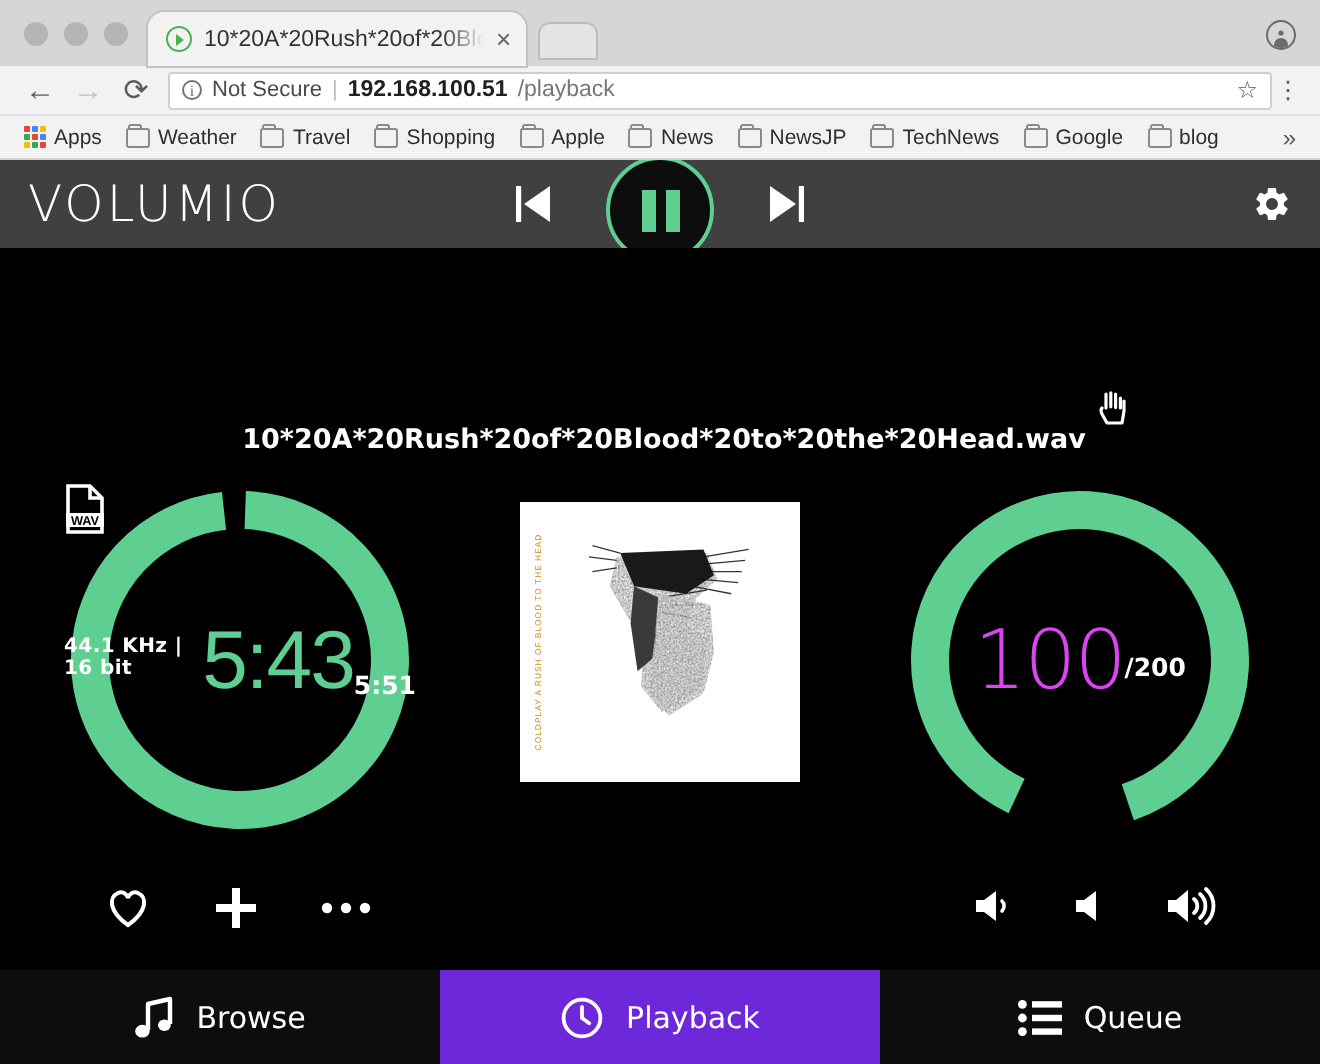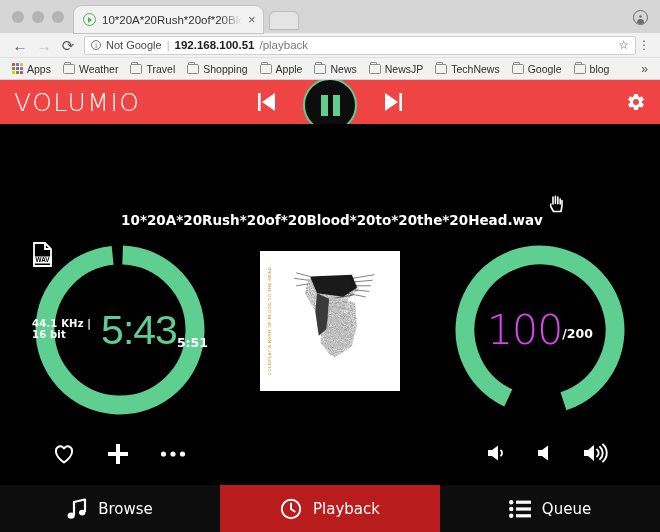--- a/index.html
+++ b/index.html
@@ -121,21 +121,21 @@
   }
   .bm-overflow { margin-left:auto; font-size: 12px; color:#555; padding-right:6px; }
 
   
   .app {
     position:absolute; left:0; top:80px; width:660px; height:452px;
     background:#000; overflow:hidden;
   }
 
   .topbar {
-    height: 44px; background: #ef4444; position: relative;
+    height: 44px; background: #404040; position: relative;
     display:flex; align-items:center;
   }
   .logo {
     position:absolute; left: 14px; top: 50%; transform: translateY(-50%);
     font-size: 25px; letter-spacing: 1.5px; color: #fff;
     font-family: "DejaVu Sans", sans-serif; font-weight: 300;
   }
   .transport {
     position:absolute; left:50%; top:0; transform: translateX(-50%);
     display:flex; align-items:center; gap: 26px; height: 44px;
@@ -219,21 +219,21 @@
   .act { color:#fff; line-height:0; }
 
   .bottomnav {
     position:absolute; left:0; bottom:0; width:100%; height: 47px;
     display:flex; background:#0d0d0d;
   }
   .nav-item {
     flex:1; display:flex; align-items:center; justify-content:center; gap: 11px;
     color:#fff; font-size: 15px; font-family:"DejaVu Sans",sans-serif;
   }
-  .nav-item.active { background:#b91c1c; }
+  .nav-item.active { background:#6d28d9; }
   .nav-icon { line-height:0; }
 </style>
 </head>
 <body>
 
 <div class="browser">
 
   <div class="tabstrip">
     <div class="traffic">
       <span class="light"></span>
@@ -252,21 +252,21 @@
         <i></i>
       </div>
   </div>
 
   <div class="omnibar">
     <span class="navbtn">←</span>
     <span class="navbtn disabled">→</span>
     <span class="navbtn">⟳</span>
     <div class="urlbox">
       <span class="info-icon">i</span>
-      <span class="notsecure">Not Google</span>
+      <span class="notsecure">Not Secure</span>
       <span class="sep">|</span>
       <span class="url-host">192.168.100.51</span>
       <span class="url-path">/playback</span>
       <span class="star">☆</span>
     </div>
     <span class="kebab">⋮</span>
   </div>
 
   <div class="bookmarks">
     <div class="bm">

